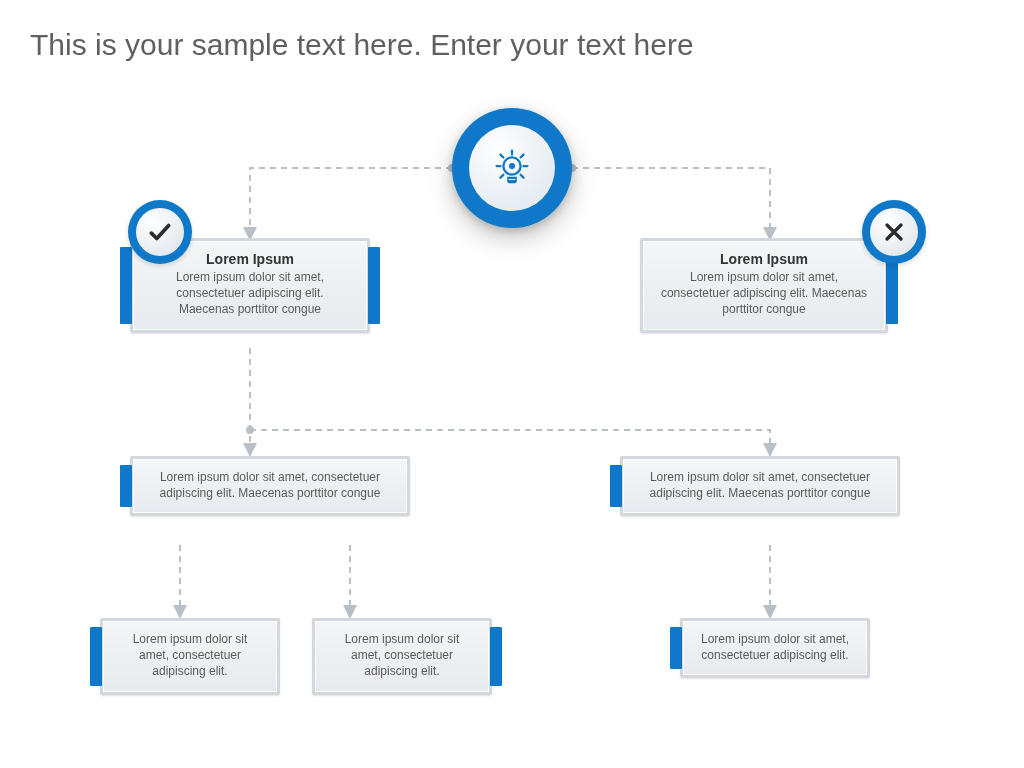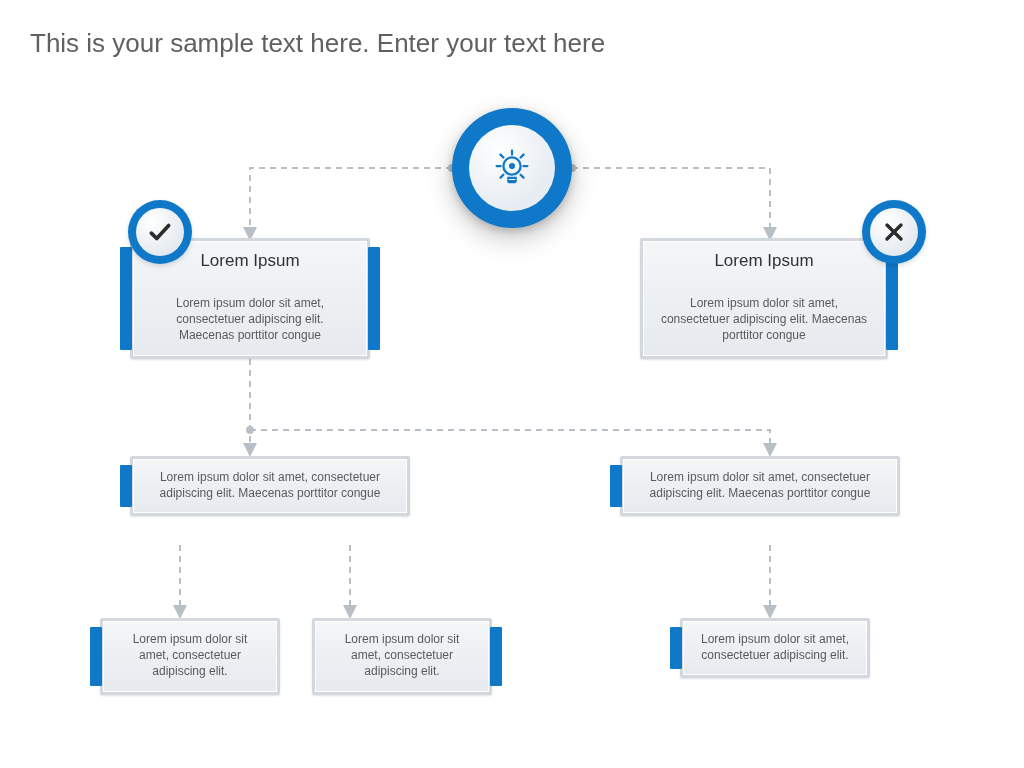--- a/index.html
+++ b/index.html
@@ -11,41 +11,41 @@
     font-family: Arial, Helvetica, sans-serif;
     color: #555;
     position: relative;
     overflow: hidden;
   }
 
   .title {
     position: absolute;
     left: 30px;
     top: 28px;
-    font-size: 26px;
+    font-size: 30px;
     color: #606060;
     font-weight: 400;
   }
 
   
   .node {
     position: absolute;
     background: linear-gradient(#f4f6f8, #e6eaee);
     border: 3px solid #d2d8de;
     border-radius: 2px;
     box-shadow: inset 0 0 0 1px #ffffff, 0 1px 2px rgba(0,0,0,0.12);
     padding: 10px 16px 12px 16px;
     text-align: center;
     box-sizing: border-box;
   }
   .node-title {
-    font-weight: 400;
-    font-size: 17px;
+    font-weight: 700;
+    font-size: 14px;
     color: #333;
-    margin-bottom: 24px;
+    margin-bottom: 2px;
   }
   .node-body {
     font-size: 12px;
     line-height: 1.35;
     color: #5a5a5a;
   }
 
   
   .node::before, .node::after {
     content: "";

